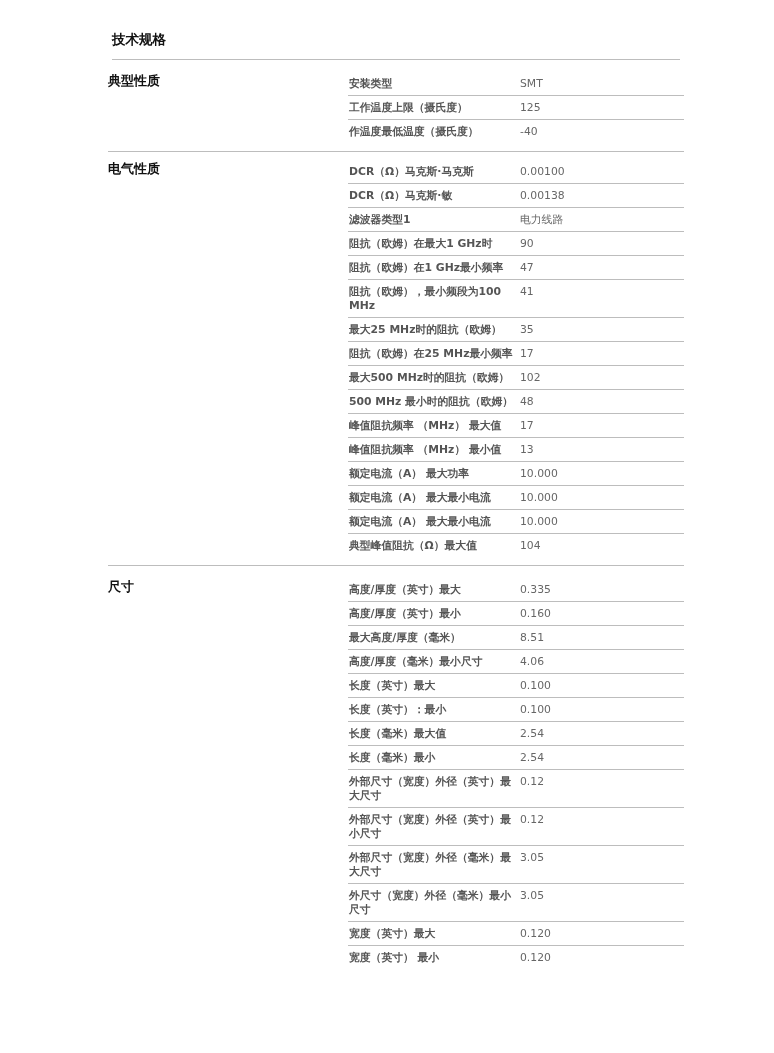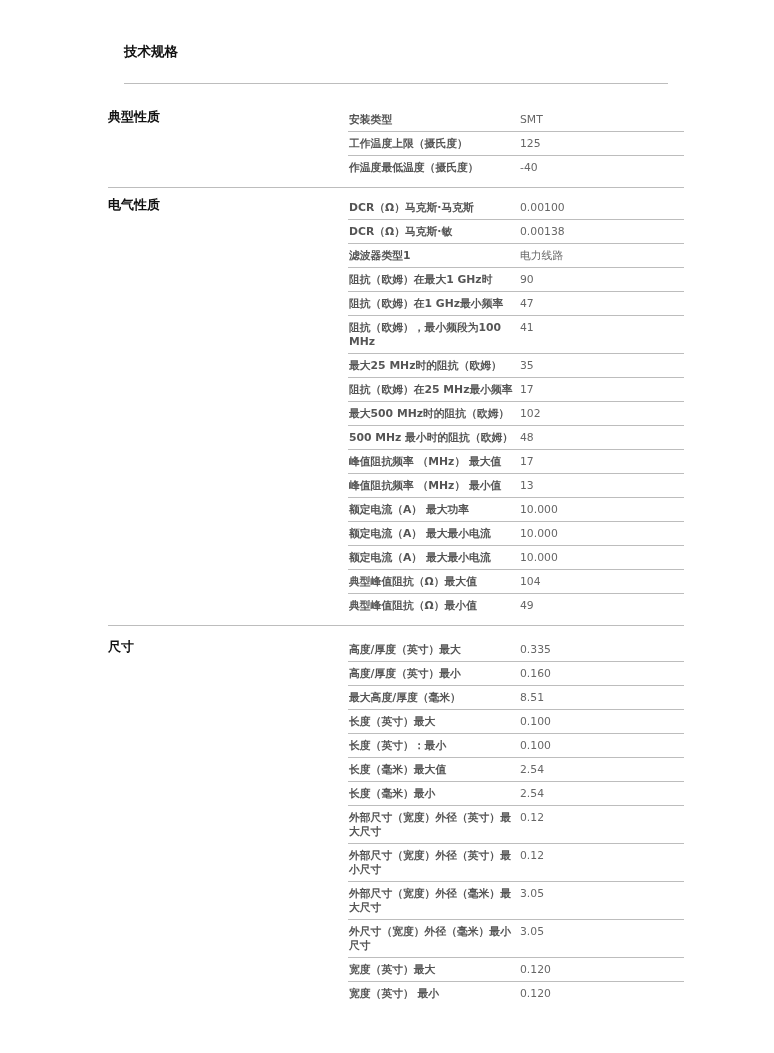--- a/index.html
+++ b/index.html
@@ -1,21 +1,21 @@
 <!DOCTYPE html>
 <html><head>
 <meta charset="utf-8">
 <style>
   html, body { margin:0; padding:0; background:#ffffff; }
   body { width:774px; height:1053px; overflow:hidden; position:relative;
          font-family:"DejaVu Sans","Liberation Sans",sans-serif; color:#222; }
   .wrap { position:absolute; left:108px; top:0; width:576px; }
-  .page-title { font-size:13.5px; font-weight:bold; color:#111; margin:16px;
+  .page-title { font-size:13.5px; font-weight:bold; color:#111; margin:4px;
                 padding-top:26px; height:25px; line-height:18px; box-sizing:content-box;
-                border-bottom:1px solid #bdbdbd; padding-bottom:16px; }
+                border-bottom:1px solid #bdbdbd; padding-bottom:4px; }
   .section { display:flex; border-bottom:1px solid #bdbdbd;justify-content:flex-end; }
   .section:last-child { border-bottom:none; }
   .section-title { width:240px; font-size:13px; font-weight:bold; color:#111;
                    padding-top:8px; line-height:17px; }
   .rows { width:336px; margin-left:0; padding-top:8px; padding-bottom:8px; }
   .section.dims .rows { padding-top:12px; }
   .section.dims .section-title { padding-top:12px; }
   .row { display:flex; border-bottom:1px solid #bdbdbd; min-height:23px; box-sizing:border-box; }
   .row:last-child { border-bottom:none; }
   .row .k { width:172px; font-size:10.8px; font-weight:bold; color:#555;
@@ -106,40 +106,40 @@
             <div class="v">10.000</div>
           </div>
           <div class="row">
             <div class="k">额定电流（A） 最大最小电流</div>
             <div class="v">10.000</div>
           </div>
           <div class="row">
             <div class="k">典型峰值阻抗（Ω）最大值</div>
             <div class="v">104</div>
           </div>
-          <div class="row">
-            <div class="k">典型峰值阻抗（Ω）最小值</div>
-            <div class="v">49</div>
-          </div>
         </div>
       </div>
       <div class="section dims">
         <div class="section-title">尺寸</div>
         <div class="rows">
           <div class="row">
             <div class="k">高度/厚度（英寸）最大</div>
             <div class="v">0.335</div>
           </div>
           <div class="row">
             <div class="k">高度/厚度（英寸）最小</div>
             <div class="v">0.160</div>
           </div>
           <div class="row">
             <div class="k">最大高度/厚度（毫米）</div>
             <div class="v">8.51</div>
+          </div>
+          <div class="row">
+            <div class="k">高度/厚度（毫米）最小尺寸</div>
+            <div class="v">4.06</div>
           </div>
           <div class="row">
             <div class="k">长度（英寸）最大</div>
             <div class="v">0.100</div>
           </div>
           <div class="row">
             <div class="k">长度（英寸）：最小</div>
             <div class="v">0.100</div>
           </div>
           <div class="row">

